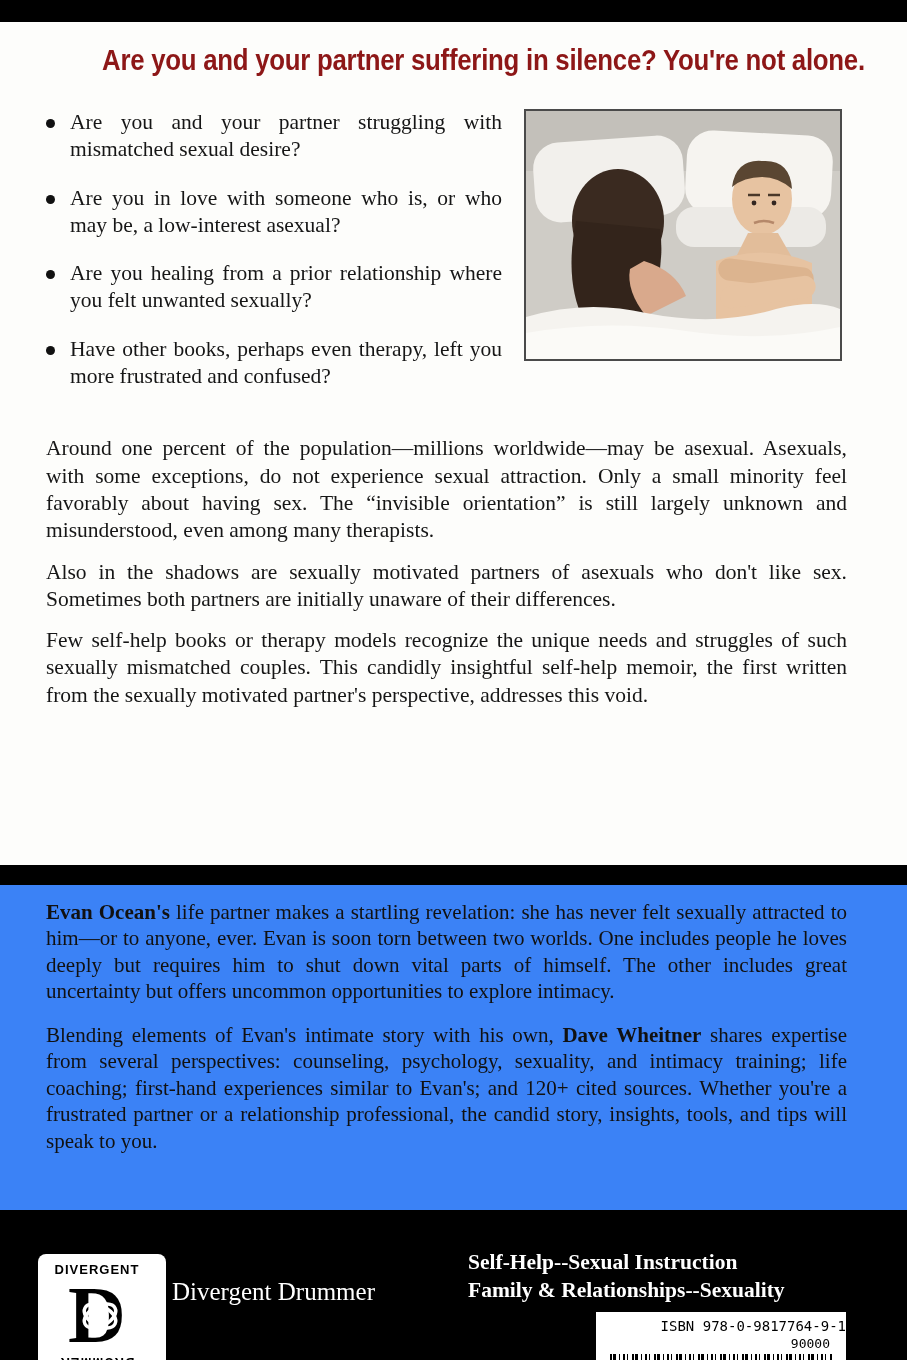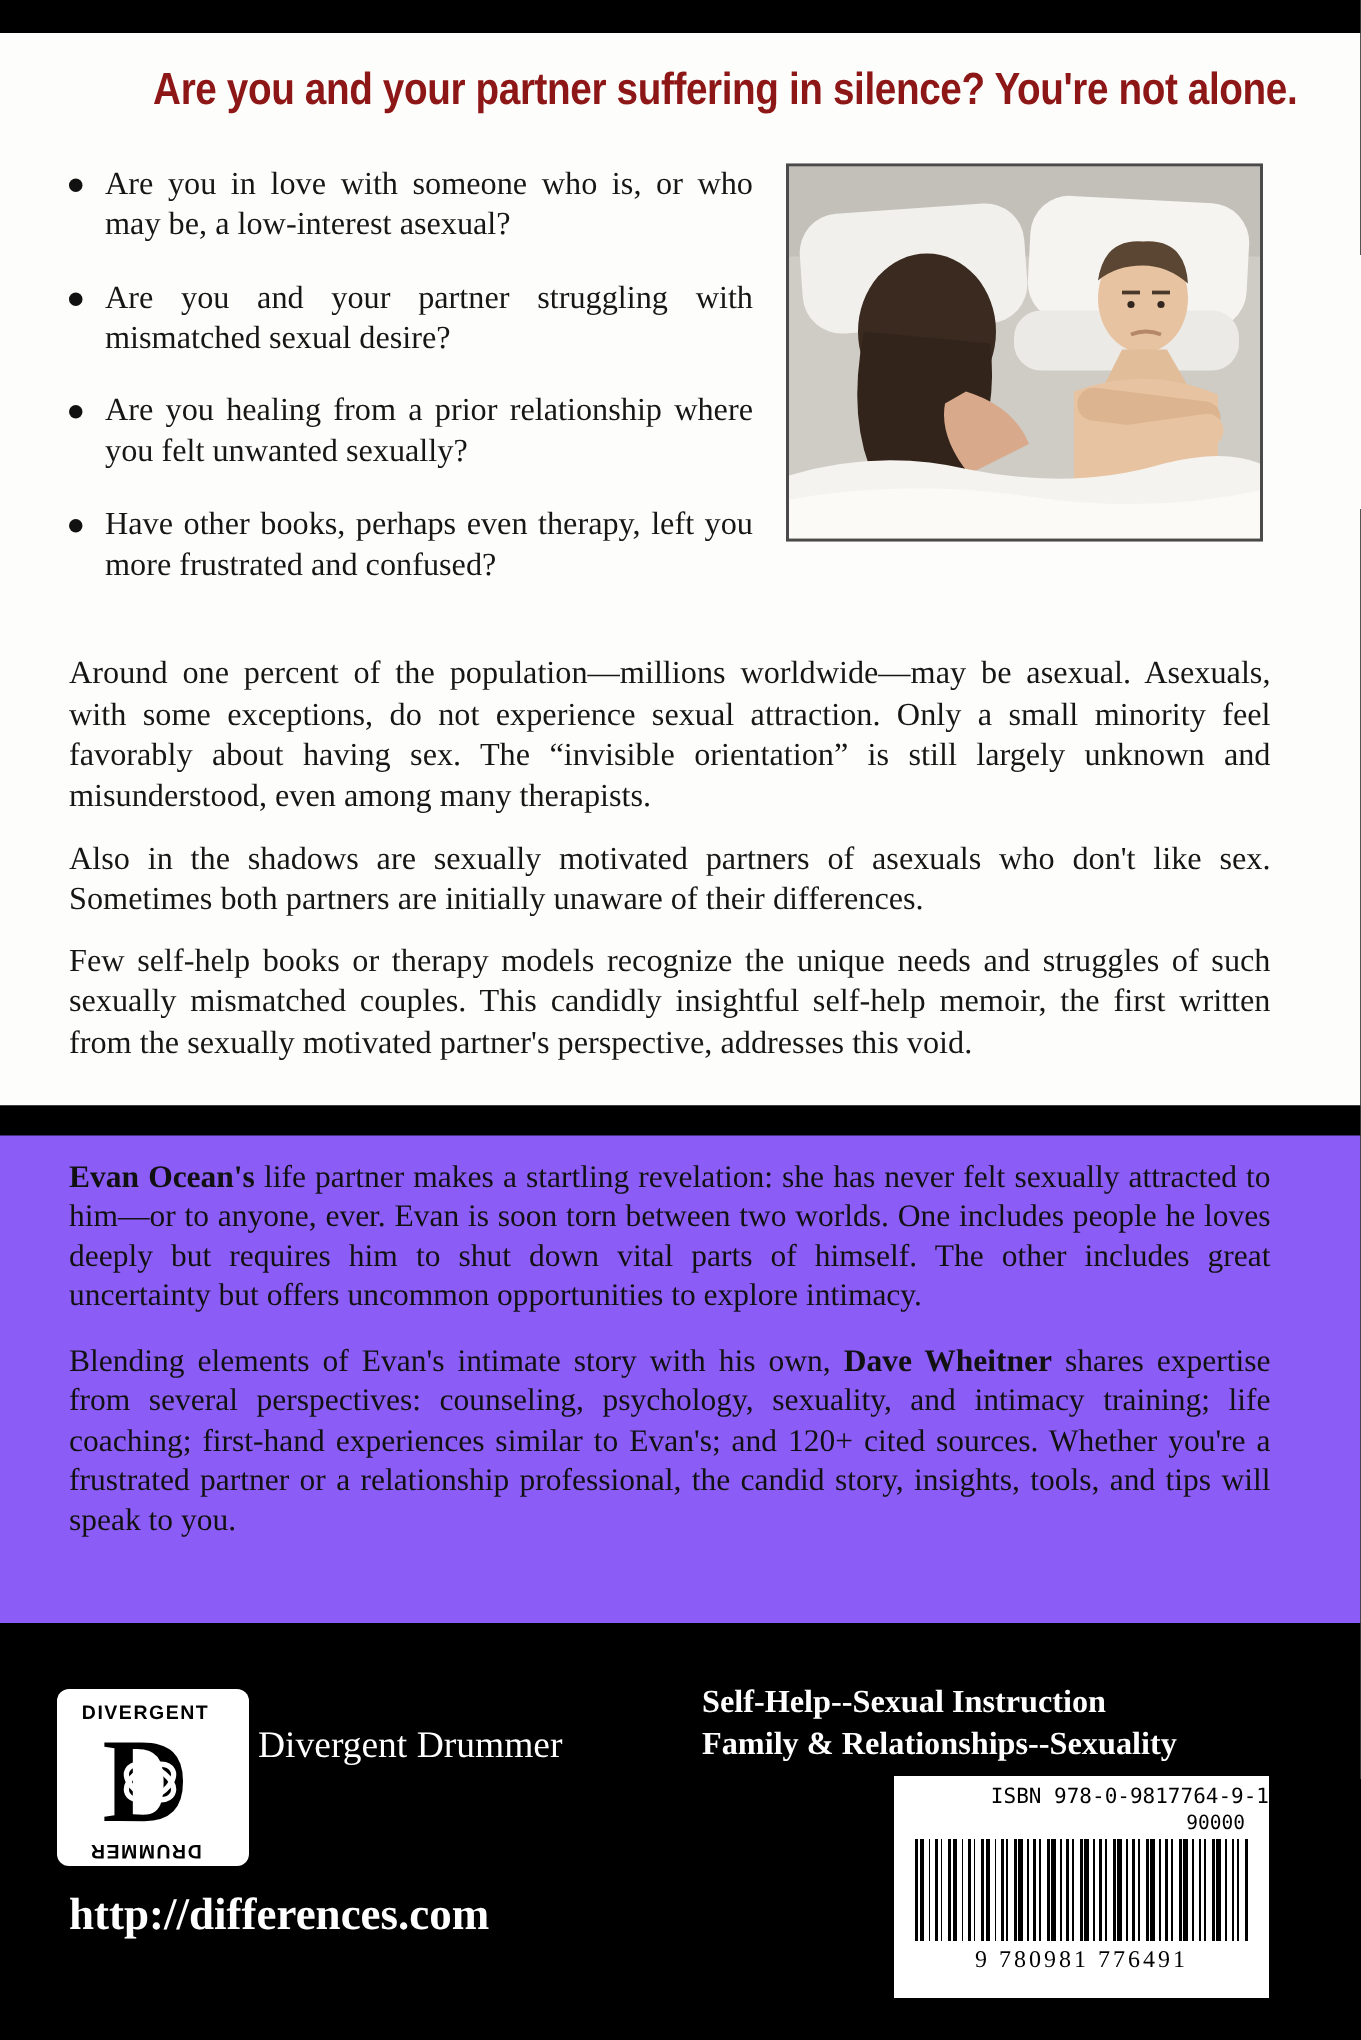--- a/index.html
+++ b/index.html
@@ -6,23 +6,23 @@
   .page{
     position:relative;
     width:907px;height:1360px;
     margin:0 auto;
     background:#000;
     font-family:"Liberation Serif", serif;
     overflow:hidden;
   }
   
   .band-top{height:22px;background:#000;}
-  .white-panel{height:715px;background:#fdfdfb;padding:0 60px 0 46px;box-sizing:border-box;}
+  .white-panel{height:843px;background:#fdfdfb;padding:0 60px 0 46px;box-sizing:border-box;}
   .black-sep{height:20px;background:#000;}
-  .gray-panel{height:325px;background:#8b5cf6;padding:14px 60px 0 46px;box-sizing:border-box;}
+  .gray-panel{height:325px;background:#3b82f6;padding:14px 60px 0 46px;box-sizing:border-box;}
   .footer{position:relative;height:278px;background:#000;}
 
   
   .headline{
     margin:0;padding-top:21px;
     text-align:center;
     font-family:"Liberation Sans", sans-serif;
     font-weight:bold;
     font-size:30px;
     color:#8d1717;
@@ -107,25 +107,25 @@
 
   <div class="band-top"></div>
 
   <div class="white-panel">
     <h1 class="headline">Are you and your partner suffering in silence? You're not alone.</h1>
 
     <div class="top-row">
       <ul class="bullets">
         <li>
           <span class="dot"></span>
+          <span class="bullet-text">Are you and your partner struggling with mismatched sexual desire?</span>
+        </li>
+        <li>
+          <span class="dot"></span>
           <span class="bullet-text">Are you in love with someone who is, or who may be, a low-interest asexual?</span>
-        </li>
-        <li>
-          <span class="dot"></span>
-          <span class="bullet-text">Are you and your partner struggling with mismatched sexual desire?</span>
         </li>
         <li>
           <span class="dot"></span>
           <span class="bullet-text">Are you healing from a prior relationship where you felt unwanted sexually?</span>
         </li>
         <li>
           <span class="dot"></span>
           <span class="bullet-text">Have other books, perhaps even therapy, left you more frustrated and confused?</span>
         </li>
       </ul>

